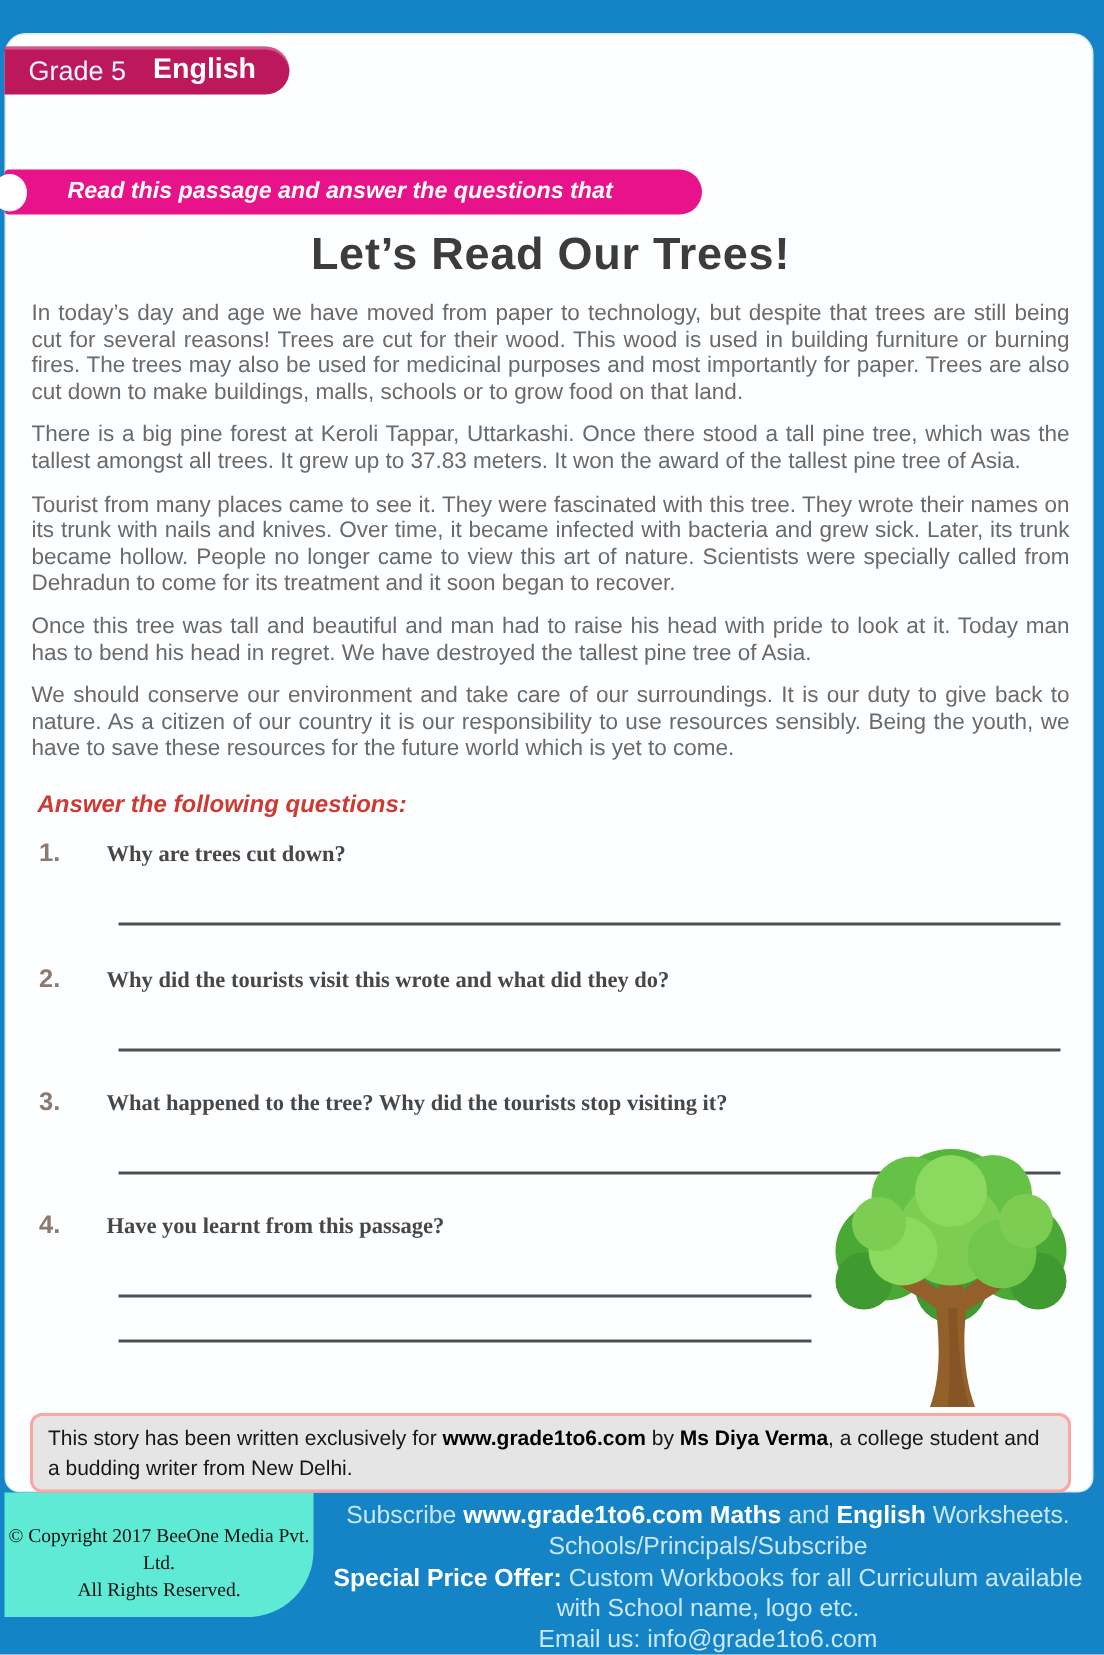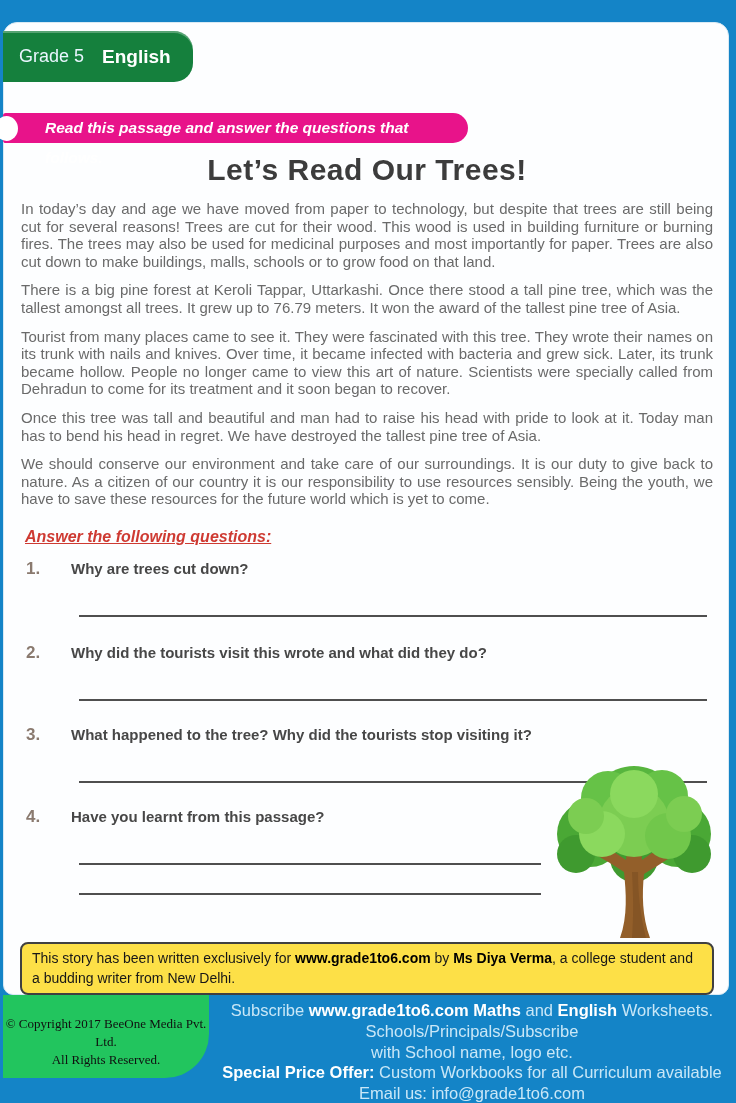--- a/index.html
+++ b/index.html
@@ -8,22 +8,22 @@
     background:#1484c7; overflow:hidden;
     font-family:"Liberation Sans", sans-serif;
   }
   .card {
     position:absolute; left:3px; top:22px; right:7px; bottom:108px;
     background:#fdfeff; border:1px solid #d9eaf4; box-sizing:border-box;
     border-radius:14px 14px 10px 10px;
   }
   
   .grade-pill {
-    position:absolute; left:3px; top:31px; height:51px; width:190px;
-    background:#15803d; border-radius:0 19px 19px 0;
+    position:absolute; left:3px; top:31px; height:32px; width:190px;
+    background:#be185d; border-radius:0 19px 19px 0;
     box-shadow: inset 0 2px 0 rgba(255,255,255,.28);
     display:flex; align-items:center; padding-left:16px; box-sizing:border-box;
     z-index:3;
   }
   .grade-label { color:#eaf6ff; font-size:18px; }
   .subject-label { color:#ffffff; font-size:19px; font-weight:bold; margin-left:18px; }
   
   .ribbon {
     position:absolute; left:3px; top:113px; width:465px; height:30px;
     background:#e8138a; border-radius:3px 16px 16px 3px;
@@ -42,47 +42,47 @@
   .title {
     margin:0 0 13px 0; text-align:center;
     font-size:30px; font-weight:bold; color:#3c3c3c; letter-spacing:0.5px;
   }
   .para {
     margin:0 0 11px 0; font-size:15px; line-height:17.6px;
     color:#6a6a6a; text-align:justify;
   }
   .q-heading {
     margin:20px 0 4px 4px; color:#ce3a32; font-weight:bold;
-    font-style:italic; font-size:16px;text-decoration:underline;
+    font-style:italic; font-size:16px;
   }
   .q-row { display:flex; align-items:baseline; margin-top:13px; }
   .q-num {
     width:50px; padding-left:5px; box-sizing:border-box;
     color:#8a7a6f; font-weight:bold; font-size:17px; flex:none;
   }
-  .q-text { color:#474747; font-weight:bold; font-size:15px; }
+  .q-text { color:#474747; font-weight:bold; font-size:15px;font-family:Liberation Serif, serif; }
   .a-line { border-top:2px solid #4f4f4f; height:0; margin-left:58px; }
   .a-line.long  { width:628px; margin-top:36px; }
   .a-line.short { width:462px; }
   .a-line.first { margin-top:36px; }
   .a-line.second{ margin-top:28px; }
   
   .tree { position:absolute; left:538px; top:760px; z-index:2; }
   
   .credit {
     position:absolute; left:20px; right:22px; top:942px; z-index:4;
-    background:#fde047; border:2px solid #404040; border-radius:8px;
+    background:#e5e5e5; border:2px solid #fca5a5; border-radius:8px;
     padding:5px 10px; box-sizing:border-box;
     font-size:14px; line-height:1.4; color:#171717;
   }
   .credit b { color:#000; }
   
   .white-tab {
     position:absolute; left:3px; top:995px; width:206px; height:83px;
-    background:#22c55e; border-radius:0 0 44px 0; z-index:1;
+    background:#5eead4; border-radius:0 0 44px 0; z-index:1;
   }
   .copyright {
     padding-top:20px; text-align:center;
     font-family:"Liberation Serif", serif; font-size:13px; color:#101010;
     line-height:1.4;
   }
   .footer-sub {
     position:absolute; left:210px; right:2px; top:1000px; z-index:1;
     text-align:center; color:#c9e7f7; font-size:16.5px; line-height:20.8px;
   }
@@ -102,21 +102,21 @@
 
   <div class="ribbon">
     <span class="ribbon-notch"></span>
     <span>Read this passage and answer the questions that follows.</span>
   </div>
 
   <div class="content">
     <h1 class="title">Let’s Read Our Trees!</h1>
 
     <p class="para">In today’s day and age we have moved from paper to technology, but despite that trees are still being cut for several reasons! Trees are cut for their wood. This wood is used in building furniture or burning fires. The trees may also be used for medicinal purposes and most importantly for paper. Trees are also cut down to make buildings, malls, schools or to grow food on that land.</p>
-    <p class="para">There is a big pine forest at Keroli Tappar, Uttarkashi. Once there stood a tall pine tree, which was the tallest amongst all trees. It grew up to 76.79 meters. It won the award of the tallest pine tree of Asia.</p>
+    <p class="para">There is a big pine forest at Keroli Tappar, Uttarkashi. Once there stood a tall pine tree, which was the tallest amongst all trees. It grew up to 37.83 meters. It won the award of the tallest pine tree of Asia.</p>
     <p class="para">Tourist from many places came to see it. They were fascinated with this tree. They wrote their names on its trunk with nails and knives. Over time, it became infected with bacteria and grew sick. Later, its trunk became hollow. People no longer came to view this art of nature. Scientists were specially called from Dehradun to come for its treatment and it soon began to recover.</p>
     <p class="para">Once this tree was tall and beautiful and man had to raise his head with pride to look at it. Today man has to bend his head in regret. We have destroyed the tallest pine tree of Asia.</p>
     <p class="para">We should conserve our environment and take care of our surroundings. It is our duty to give back to nature. As a citizen of our country it is our responsibility to use resources sensibly. Being the youth, we have to save these resources for the future world which is yet to come.</p>
 
     <div class="q-heading">Answer the following questions:</div>
 
     <div class="q-row">
       <span class="q-num">1.</span>
       <span class="q-text">Why are trees cut down?</span>
     </div>
@@ -173,20 +173,20 @@
       <div>© Copyright 2017 BeeOne Media Pvt. Ltd.</div>
       <div>All Rights Reserved.</div>
     </div>
   </div>
 
   <div class="footer-sub">
     <div>
       <span>Subscribe </span><b>www.grade1to6.com Maths</b><span> and </span><b>English</b><span> Worksheets.</span>
     </div>
     <div>Schools/Principals/Subscribe</div>
-    <div>with School name, logo etc.</div>
     <div>
       <b>Special Price Offer:</b><span> Custom Workbooks for all Curriculum available</span>
     </div>
+    <div>with School name, logo etc.</div>
     <div>Email us: info@grade1to6.com</div>
   </div>
 
 </div>
 
 </body></html>

